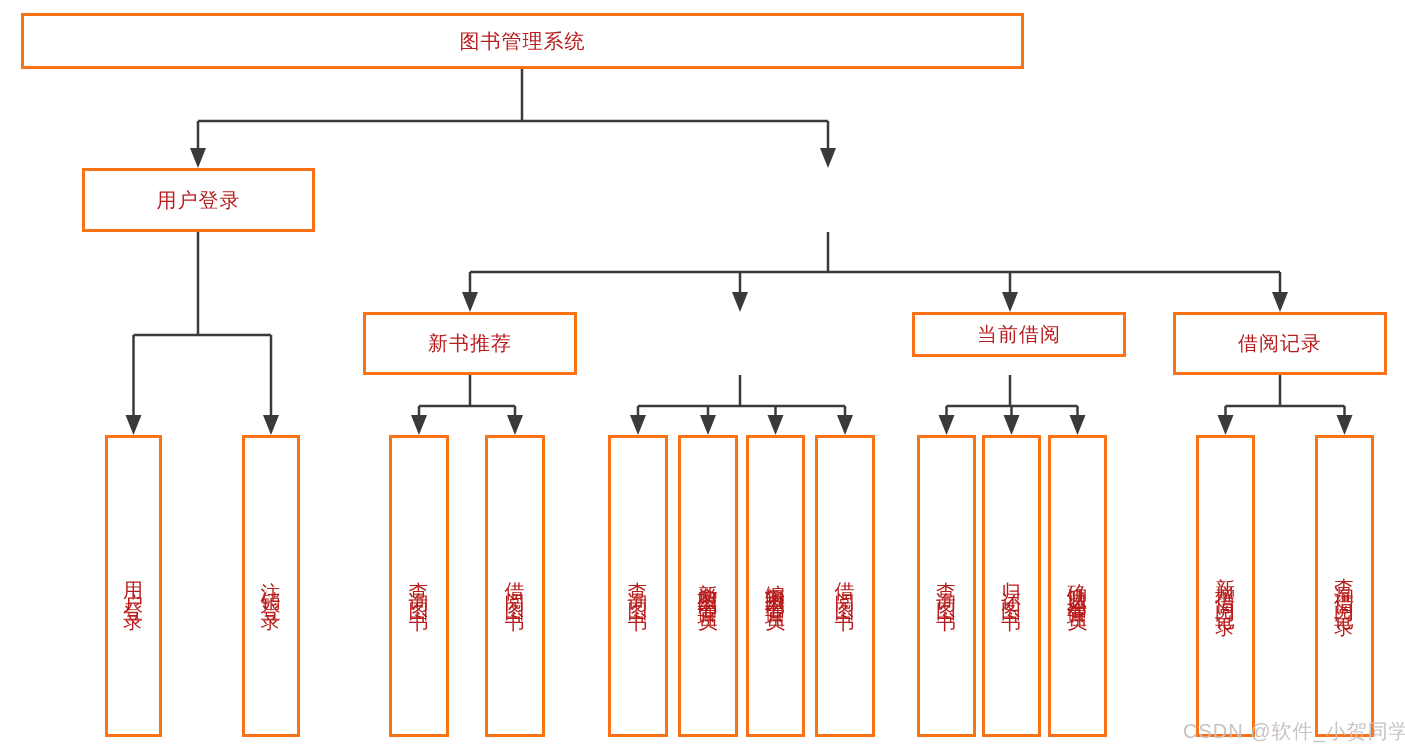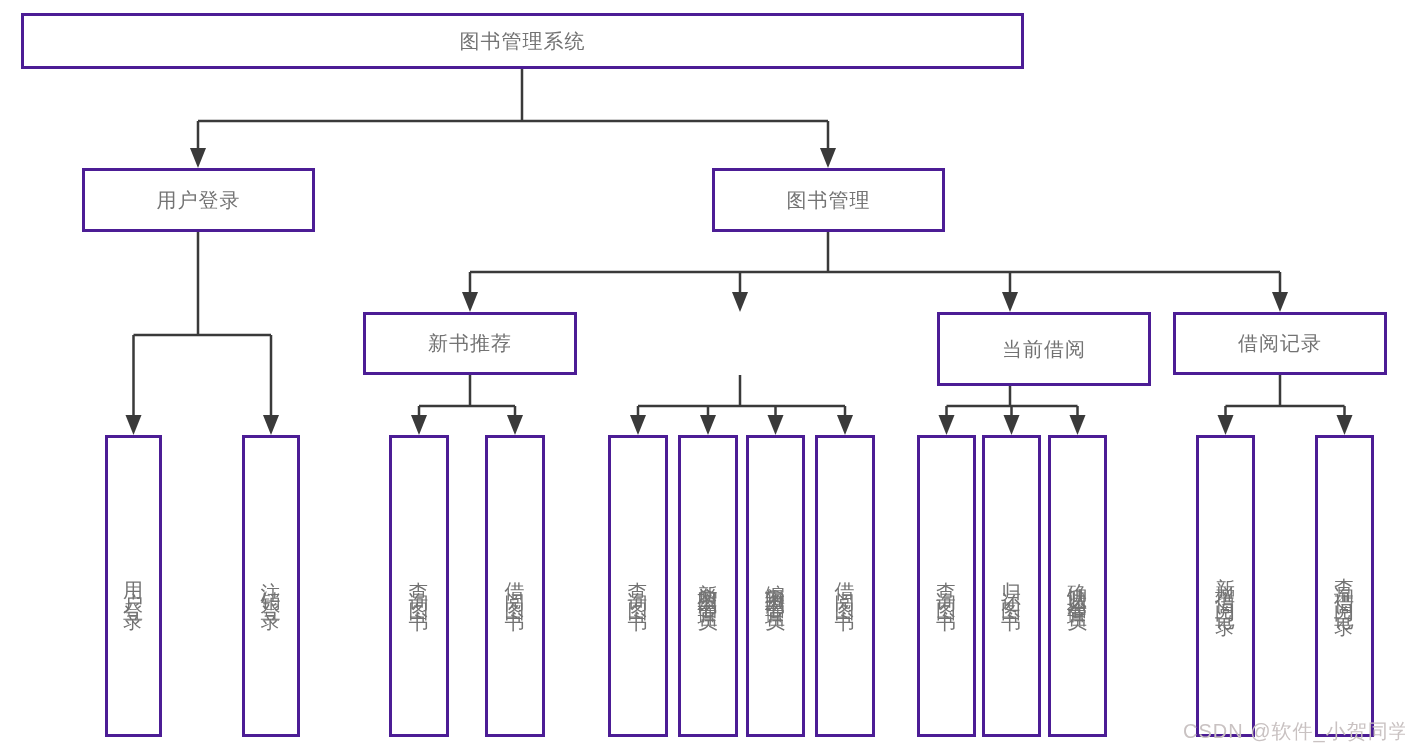--- a/index.html
+++ b/index.html
@@ -7,23 +7,23 @@
   .canvas{
     position:relative;
     width:1405px;height:747px;
     background:#ffffff;
     overflow:hidden;
   }
   .connectors{position:absolute;left:0;top:0;z-index:0;}
   .node{
     position:absolute;
     box-sizing:border-box;
-    border:3px solid #4c1d95;
+    border:3px solid #f97316;
     background:#ffffff;
-    color:#737373;
+    color:#b91c1c;
     display:flex;
     align-items:center;
     justify-content:center;
     z-index:1;
   }
   .hnode{
     font-size:20px;
     letter-spacing:1px;
     white-space:nowrap;
   }
@@ -80,24 +80,23 @@
       <polygon points="1003.5,415 1019.5,415 1011.5,435"></polygon>
       <polygon points="1069.5,415 1085.5,415 1077.5,435"></polygon>
       <polygon points="1217.5,415 1233.5,415 1225.5,435"></polygon>
       <polygon points="1336.5,415 1352.5,415 1344.5,435"></polygon>
     </g>
   </svg>
 
   <div class="node hnode" style="left:21px;top:13px;width:1003px;height:56px">图书管理系统</div>
 
   <div class="node hnode" style="left:82px;top:168px;width:233px;height:64px">用户登录</div>
-  <div class="node hnode" style="left:712px;top:168px;width:233px;height:64px">图书管理</div>
 
   <div class="node hnode" style="left:363px;top:312px;width:214px;height:63px">新书推荐</div>
-  <div class="node hnode" style="left:937px;top:312px;width:214px;height:74px">当前借阅</div>
+  <div class="node hnode" style="left:912px;top:312px;width:214px;height:45px">当前借阅</div>
   <div class="node hnode" style="left:1173px;top:312px;width:214px;height:63px">借阅记录</div>
 
   <div class="node vnode ls-wide" style="left:105px;top:435px;width:57px;height:302px">用户登录</div>
   <div class="node vnode ls-wide" style="left:242px;top:435px;width:58px;height:302px">注销登录</div>
 
   <div class="node vnode ls-wide" style="left:389px;top:435px;width:60px;height:302px">查询图书</div>
   <div class="node vnode ls-wide" style="left:485px;top:435px;width:60px;height:302px">借阅图书</div>
 
   <div class="node vnode ls-wide" style="left:608px;top:435px;width:60px;height:302px">查询图书</div>
   <div class="node vnode ls-narrow" style="left:678px;top:435px;width:60px;height:302px">新增图书（管理员）</div>

